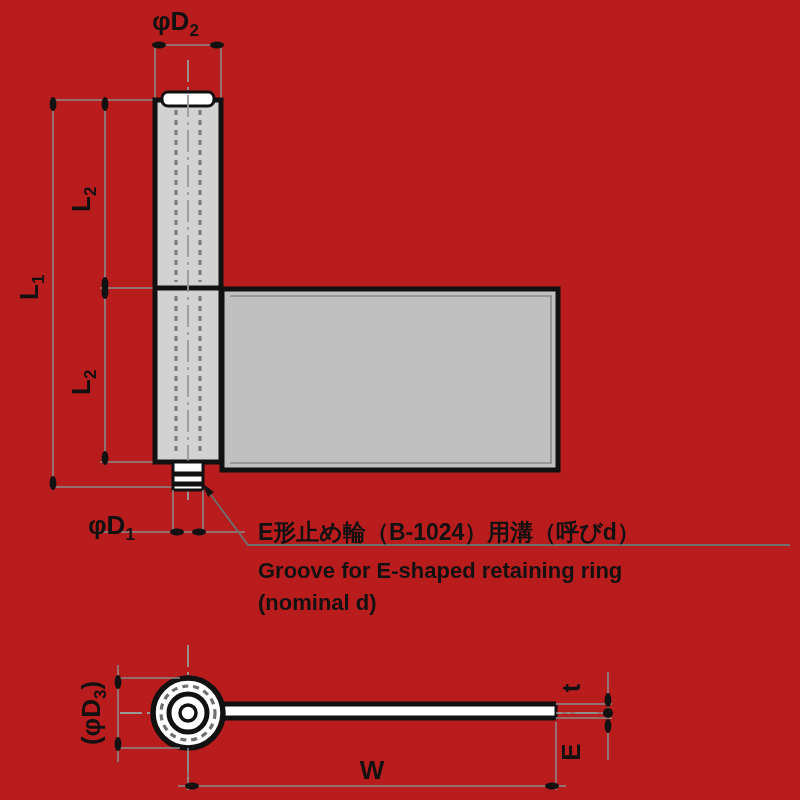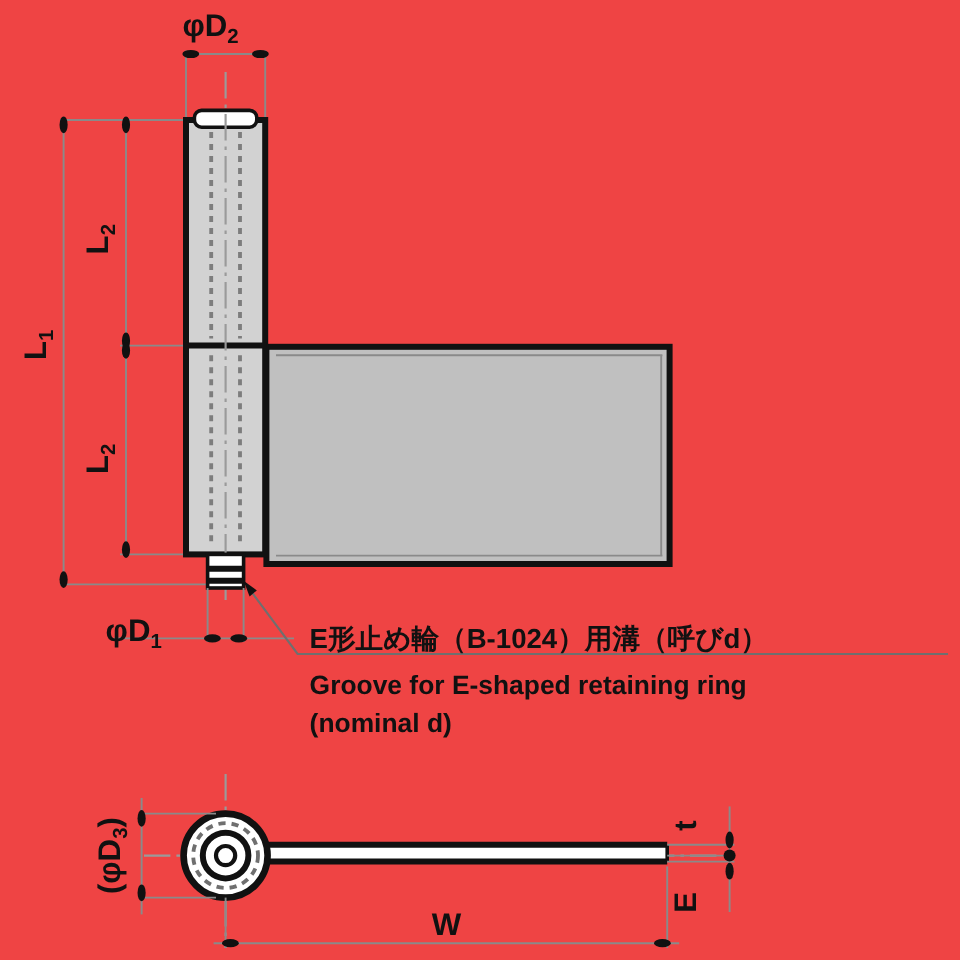--- a/index.html
+++ b/index.html
@@ -10,21 +10,21 @@
   body {
     width: 800px;
     height: 800px;
     font-family: "Liberation Sans", sans-serif;
     overflow: hidden;
   }
   #drawing-root {
     position: relative;
     width: 800px;
     height: 800px;
-    background: #ef4444;
+    background: #b91c1c;
   }
   svg.drawing {
     display: block;
     width: 800px;
     height: 800px;
   }
   .lbl {
     font-family: "Liberation Sans", sans-serif;
     font-weight: bold;
     fill: #111111;

